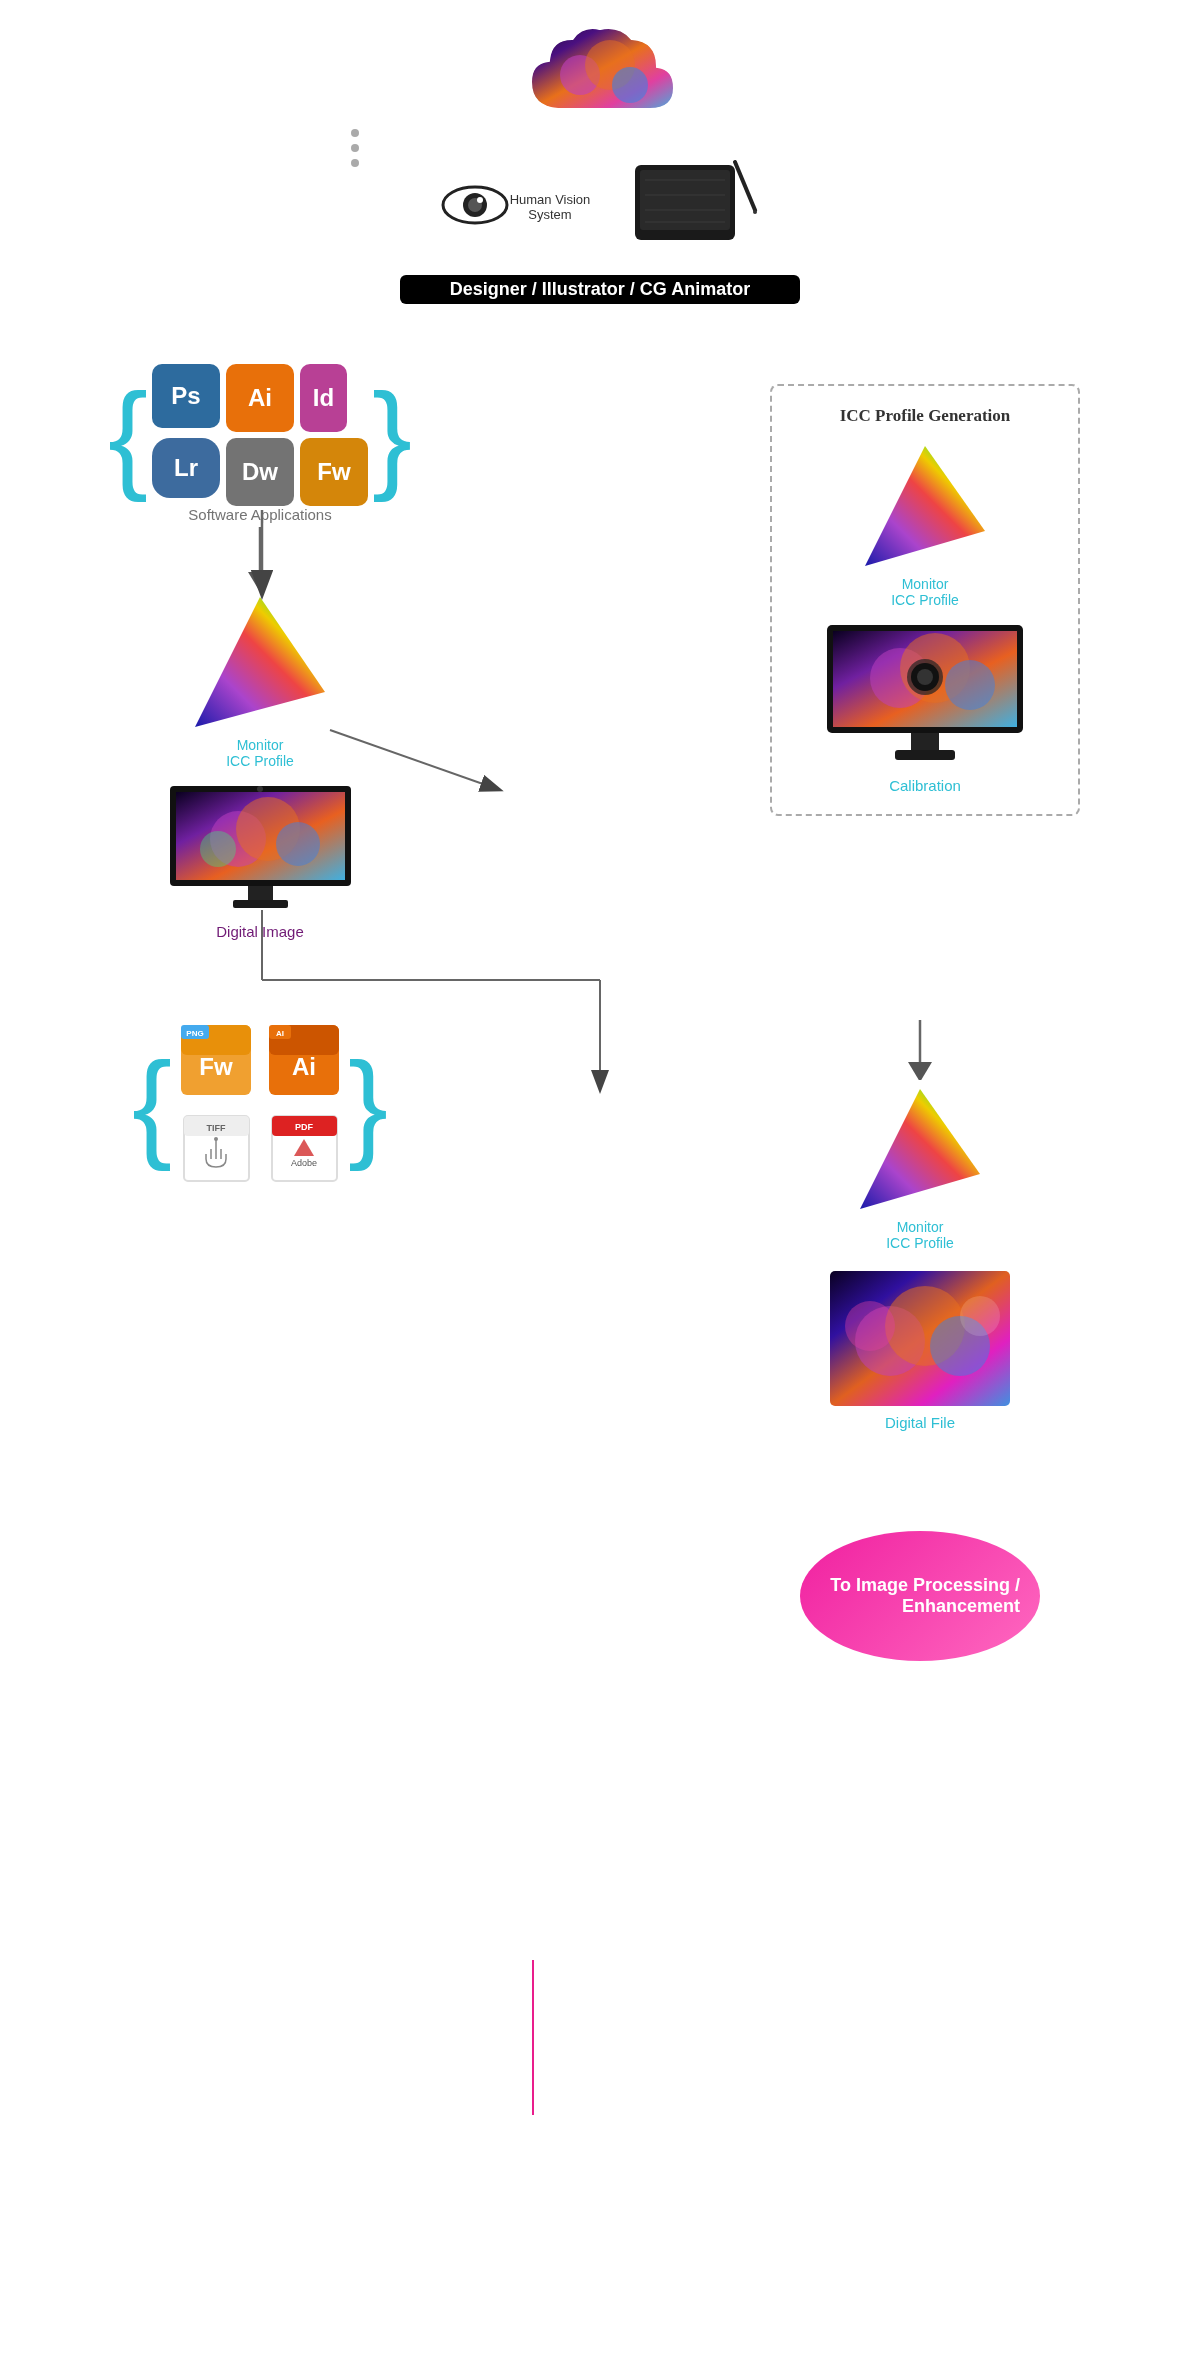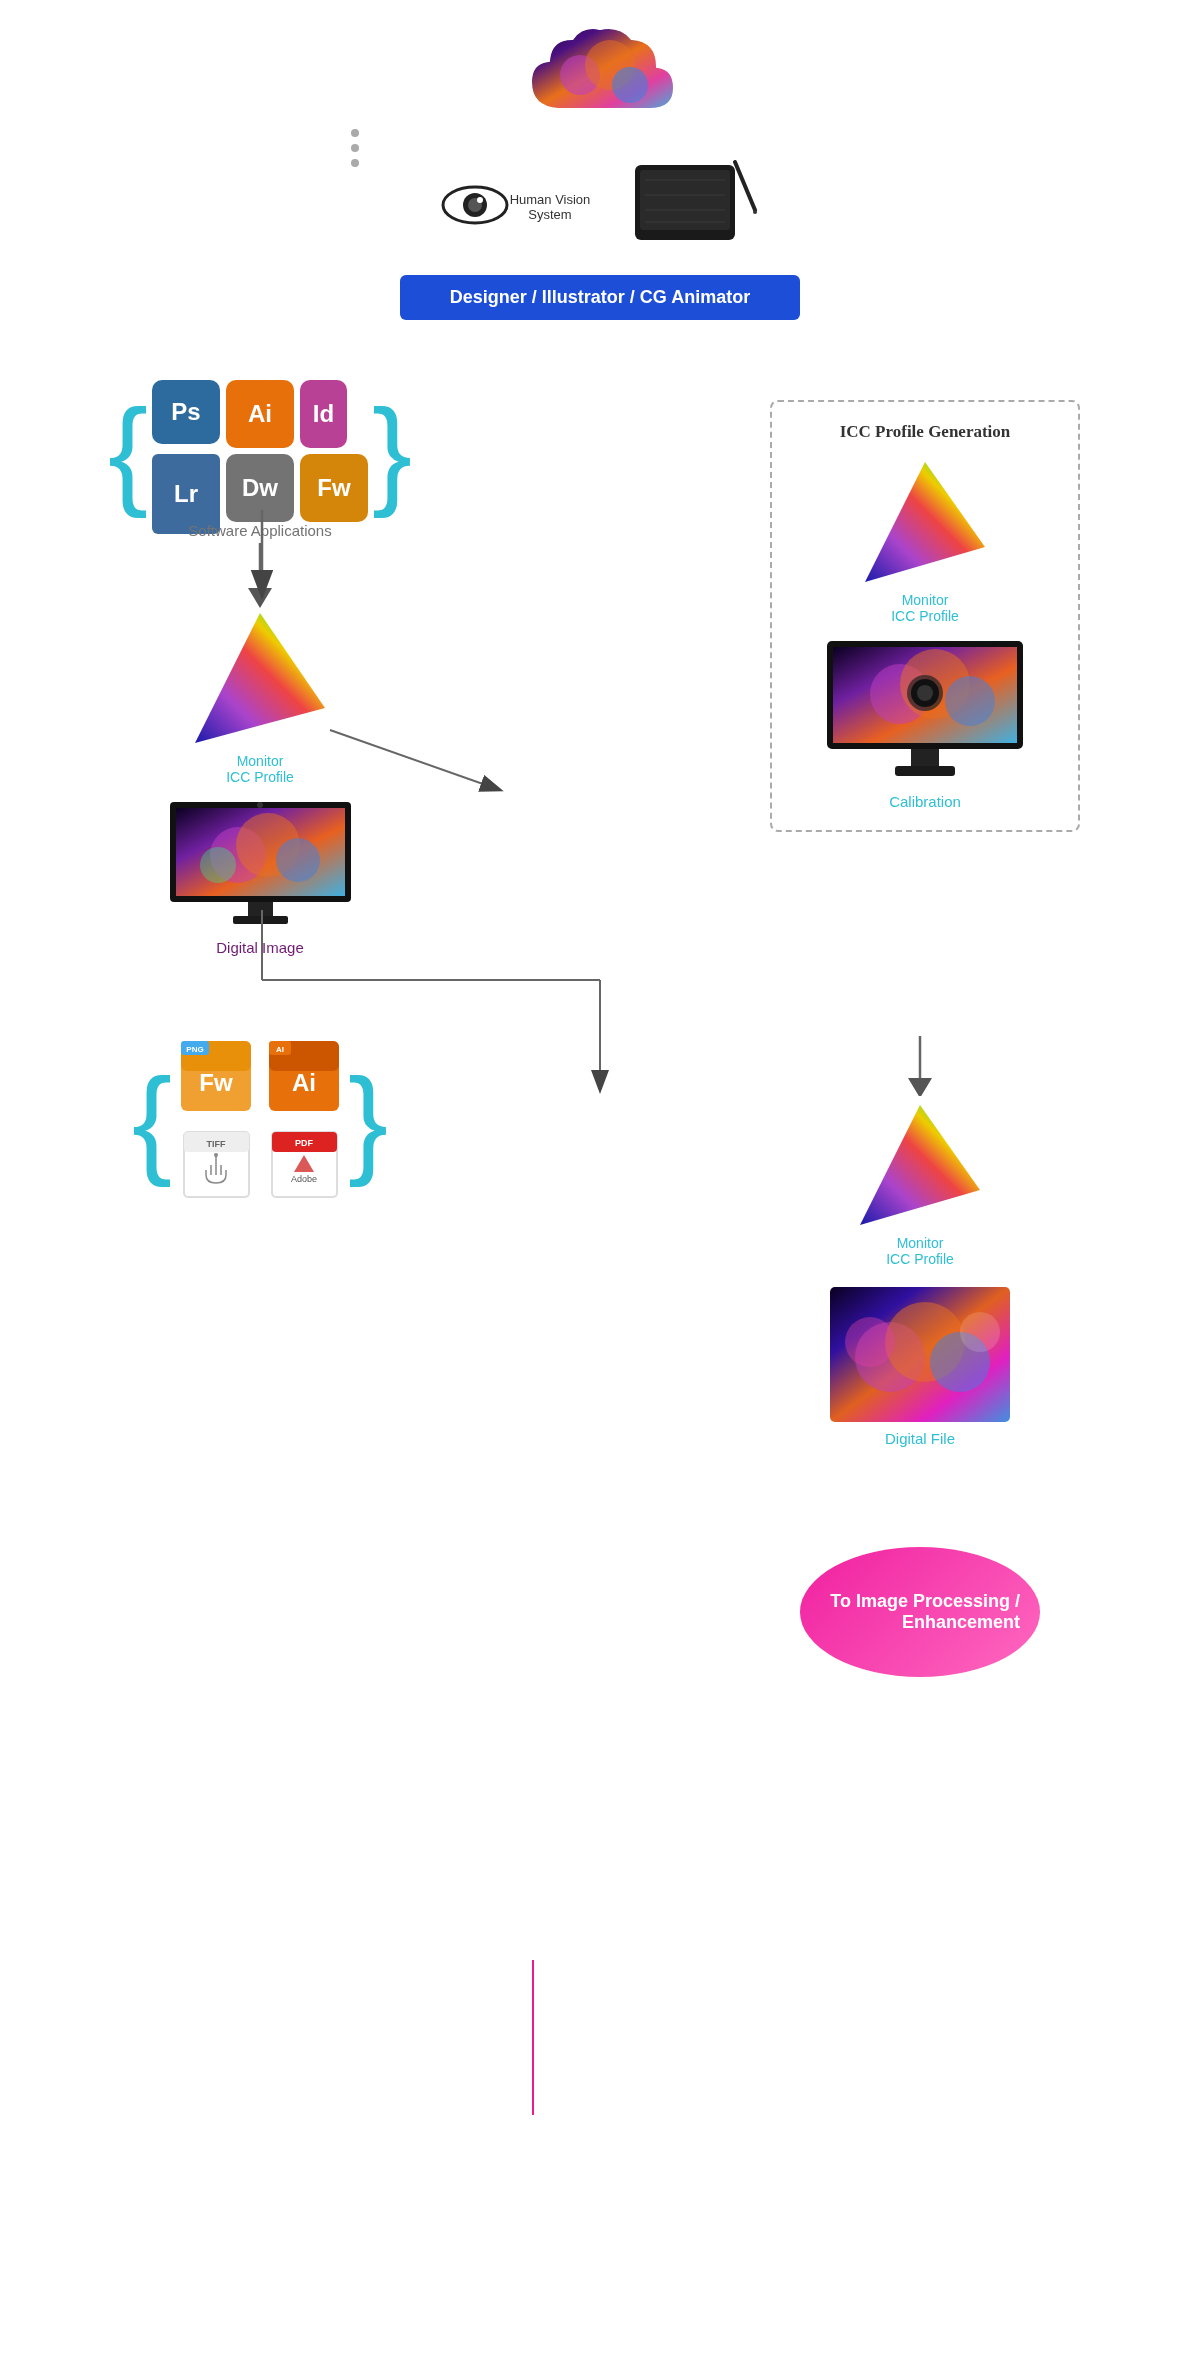--- a/index.html
+++ b/index.html
@@ -106,37 +106,37 @@
         <line x1="105" y1="2" x2="125" y2="50" stroke="#222" stroke-width="4" stroke-linecap="round"></line>
         <circle cx="125" cy="52" r="2" fill="#333"></circle>
 
         <line x1="15" y1="20" x2="95" y2="20" stroke="#3a3a3a" stroke-width="1"></line>
         <line x1="15" y1="35" x2="95" y2="35" stroke="#3a3a3a" stroke-width="1"></line>
         <line x1="15" y1="50" x2="95" y2="50" stroke="#3a3a3a" stroke-width="1"></line>
         <line x1="15" y1="62" x2="95" y2="62" stroke="#3a3a3a" stroke-width="1"></line>
       </svg>
     </div>
 
-    <div style="background:#1d4ed8; color:white; font-size:18px; font-weight:bold; padding:12px 50px; border-radius:6px; margin-top:25px;">
+    <div style="background:#000000; color:white; font-size:18px; font-weight:bold; padding:4px 50px; border-radius:6px; margin-top:25px;">
       <span>Designer / Illustrator / CG Animator</span>
     </div>
 
   </div>
 
   <div style="display:flex; justify-content:space-between; align-items:flex-start; padding:0 120px; margin-top:60px;">
 
     <div style="display:flex; flex-direction:column; align-items:center; width:280px;">
 
       <div style="display:flex; align-items:center; gap:4px;">
         <span style="font-size:120px; color:#2ebfd4; line-height:1; font-weight:100;">{</span>
         <div style="display:grid; grid-template-columns:repeat(3, 68px); grid-template-rows:repeat(2, 68px); gap:6px;">
           <div style="width:68px;height:64px;background:#2d6b9e;border-radius:10px;display:flex;align-items:center;justify-content:center;font-size:24px;font-weight:bold;color:white;">Ps</div>
           <div style="width:68px;height:68px;background:#e8700a;border-radius:10px;display:flex;align-items:center;justify-content:center;font-size:24px;font-weight:bold;color:white;">Ai</div>
           <div style="width:47px;height:68px;background:#b84095;border-radius:10px;display:flex;align-items:center;justify-content:center;font-size:24px;font-weight:bold;color:white;">Id</div>
-          <div style="width:68px;height:80px;background:#3d6b9e;border-radius:6px;display:flex;align-items:center;justify-content:center;font-size:24px;font-weight:bold;color:white;">Lr</div>
+          <div style="width:68px;height:60px;background:#3d6b9e;border-radius:18px;display:flex;align-items:center;justify-content:center;font-size:24px;font-weight:bold;color:white;">Lr</div>
           <div style="width:68px;height:68px;background:#737373;border-radius:10px;display:flex;align-items:center;justify-content:center;font-size:24px;font-weight:bold;color:white;">Dw</div>
           <div style="width:68px;height:68px;background:#d4860a;border-radius:10px;display:flex;align-items:center;justify-content:center;font-size:24px;font-weight:bold;color:white;">Fw</div>
         </div>
         <span style="font-size:120px; color:#2ebfd4; line-height:1; font-weight:100;">}</span>
       </div>
       <div style="color:#737373; font-size:15px; text-align:right; margin-top:0;">Software Applications</div>
 
       <svg width="24" height="65" viewBox="0 0 24 65" style="margin-top:4px;">
         <line x1="12" y1="0" x2="12" y2="52" stroke="#666" stroke-width="2.5"></line>
         <polygon points="0,45 24,45 12,65" fill="#555"></polygon>

